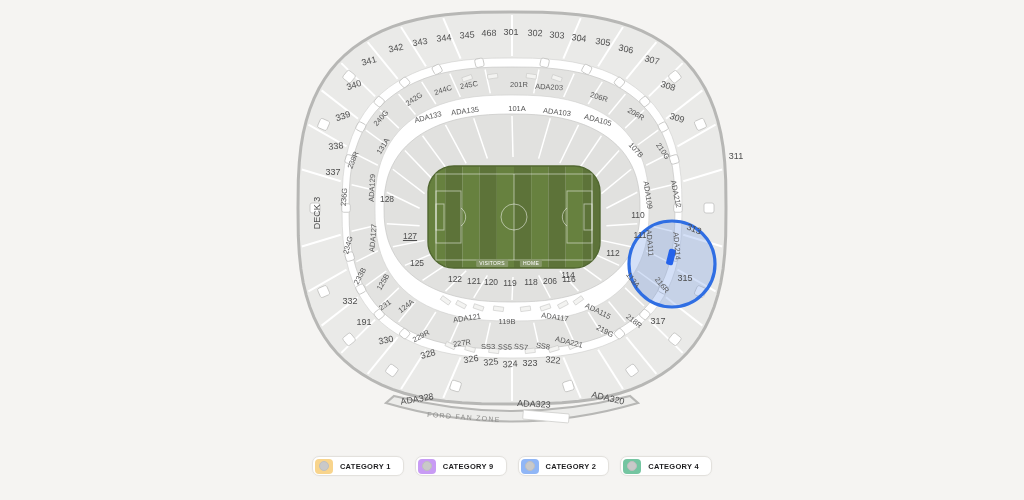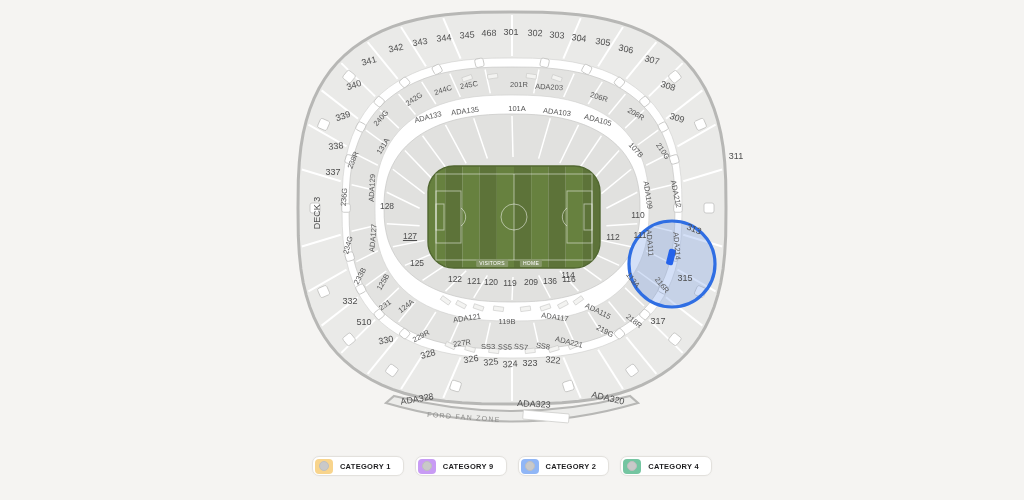--- a/index.html
+++ b/index.html
@@ -235,21 +235,21 @@
       <span class="lb s3" style="left: 369px; top: 61px; --r: -15deg;">341</span>
       <span class="lb s3" style="left: 652px; top: 60px; --r: 15deg;">307</span>
       <span class="lb s3" style="left: 354px; top: 85px; --r: -18deg;">340</span>
       <span class="lb s3" style="left: 668px; top: 86px; --r: 18deg;">308</span>
       <span class="lb s3" style="left: 343px; top: 116px; --r: -18deg;">339</span>
       <span class="lb s3" style="left: 677px; top: 118px; --r: 18deg;">309</span>
       <span class="lb s3" style="left: 336px; top: 146px; --r: -6deg;">338</span>
       <span class="lb s3" style="left: 333px; top: 172px; --r: 0deg;">337</span>
       <span class="lb s3" style="left: 688px; top: 156px; margin-left: 48px; --r: 0deg;">311</span>
       <span class="lb s3" style="left: 350px; top: 301px; --r: 0deg;">332</span>
-      <span class="lb s3" style="left: 364px; top: 322px; --r: 0deg;">510</span>
+      <span class="lb s3" style="left: 364px; top: 322px; --r: 0deg;">191</span>
       <span class="lb s3" style="left: 386px; top: 340px; --r: -12deg;">330</span>
       <span class="lb s3" style="left: 694px; top: 229px; --r: 22deg;">313</span>
       <span class="lb s3" style="left: 685px; top: 278px; --r: 0deg;">315</span>
       <span class="lb s3" style="left: 658px; top: 321px; --r: 0deg;">317</span>
       <span class="lb s3" style="left: 428px; top: 354px; --r: -16deg;">328</span>
       <span class="lb s3" style="left: 471px; top: 359px; --r: -9deg;">326</span>
       <span class="lb s3" style="left: 491px; top: 362px; --r: -6deg;">325</span>
       <span class="lb s3" style="left: 510px; top: 364px; --r: -3deg;">324</span>
       <span class="lb s3" style="left: 530px; top: 363px; --r: 0deg;">323</span>
       <span class="lb s3" style="left: 553px; top: 360px; --r: 5deg;">322</span>
@@ -293,34 +293,34 @@
       <span class="lb s1" style="left: 633px; top: 280px; --r: 52deg;">113A</span>
       <span class="lb s1" style="left: 598px; top: 311px; --r: 26deg;">ADA115</span>
       <span class="lb s1" style="left: 555px; top: 317px; --r: 8deg;">ADA117</span>
       <span class="lb s1" style="left: 507px; top: 321px; --r: 0deg;">119B</span>
       <span class="lb s1" style="left: 467px; top: 318px; --r: -8deg;">ADA121</span>
       <span class="lb s1" style="left: 406px; top: 306px; --r: -38deg;">124A</span>
       <span class="lb s1" style="left: 383px; top: 282px; --r: -60deg;">125B</span>
       <span class="lb s1" style="left: 373px; top: 238px; --r: -85deg;">ADA127</span>
       <span class="lb s1" style="left: 372px; top: 188px; --r: -87deg;">ADA129</span>
       <span class="lb s1" style="left: 383px; top: 146px; --r: -58deg;">131A</span>
-      <span class="lb sb" style="left: 387px; top: 206px; text-align: center; --r: 0deg;">128</span>
+      <span class="lb sb" style="left: 387px; top: 199px; text-align: center; --r: 0deg;">128</span>
       <span class="lb sb" style="left: 410px; top: 236px; text-decoration: underline; --r: 0deg;">127</span>
       <span class="lb sb" style="left: 417px; top: 263px; --r: 0deg;">125</span>
       <span class="lb sb" style="left: 455px; top: 279px; --r: 0deg;">122</span>
       <span class="lb sb" style="left: 474px; top: 281px; --r: 0deg;">121</span>
       <span class="lb sb" style="left: 491px; top: 282px; --r: 0deg;">120</span>
       <span class="lb sb" style="left: 510px; top: 283px; --r: 0deg;">119</span>
-      <span class="lb sb" style="left: 531px; top: 282px; --r: 0deg;">209</span>
-      <span class="lb sb" style="left: 550px; top: 281px; --r: 0deg;">136</span>
+      <span class="lb sb" style="left: 531px; top: 282px; --r: 0deg;">118</span>
+      <span class="lb sb" style="left: 550px; top: 281px; --r: 0deg;">206</span>
       <span class="lb sb" style="left: 569px; top: 279px; --r: 0deg;">116</span>
       <span class="lb sb" style="left: 568px; top: 275px; text-align: center; --r: 0deg;">114</span>
       <span class="lb sb" style="left: 638px; top: 215px; --r: 0deg;">110</span>
       <span class="lb sb" style="left: 640px; top: 235px; --r: 0deg;">111</span>
-      <span class="lb sb" style="left: 613px; top: 237px; --r: 0deg;">112</span>
+      <span class="lb sb" style="left: 613px; top: 253px; --r: 0deg;">112</span>
       <span class="lb s3" style="left: 317px; top: 213px; --r: -90deg;">DECK 3</span>
       <span class="lb fz" style="left: 464px; top: 417px; --r: 4deg;">FORD FAN ZONE</span>
       <span class="lb bench" style="left: 492px; top: 263px; --r: 0deg;">VISITORS</span>
       <span class="lb bench" style="left: 531px; top: 263px; --r: 0deg;">HOME</span>
     </div>
   <div class="legend">
     <div class="pill">
       <span class="swatch" style="background: rgb(248, 212, 140);">
           <span class="dot"></span>
         </span>

